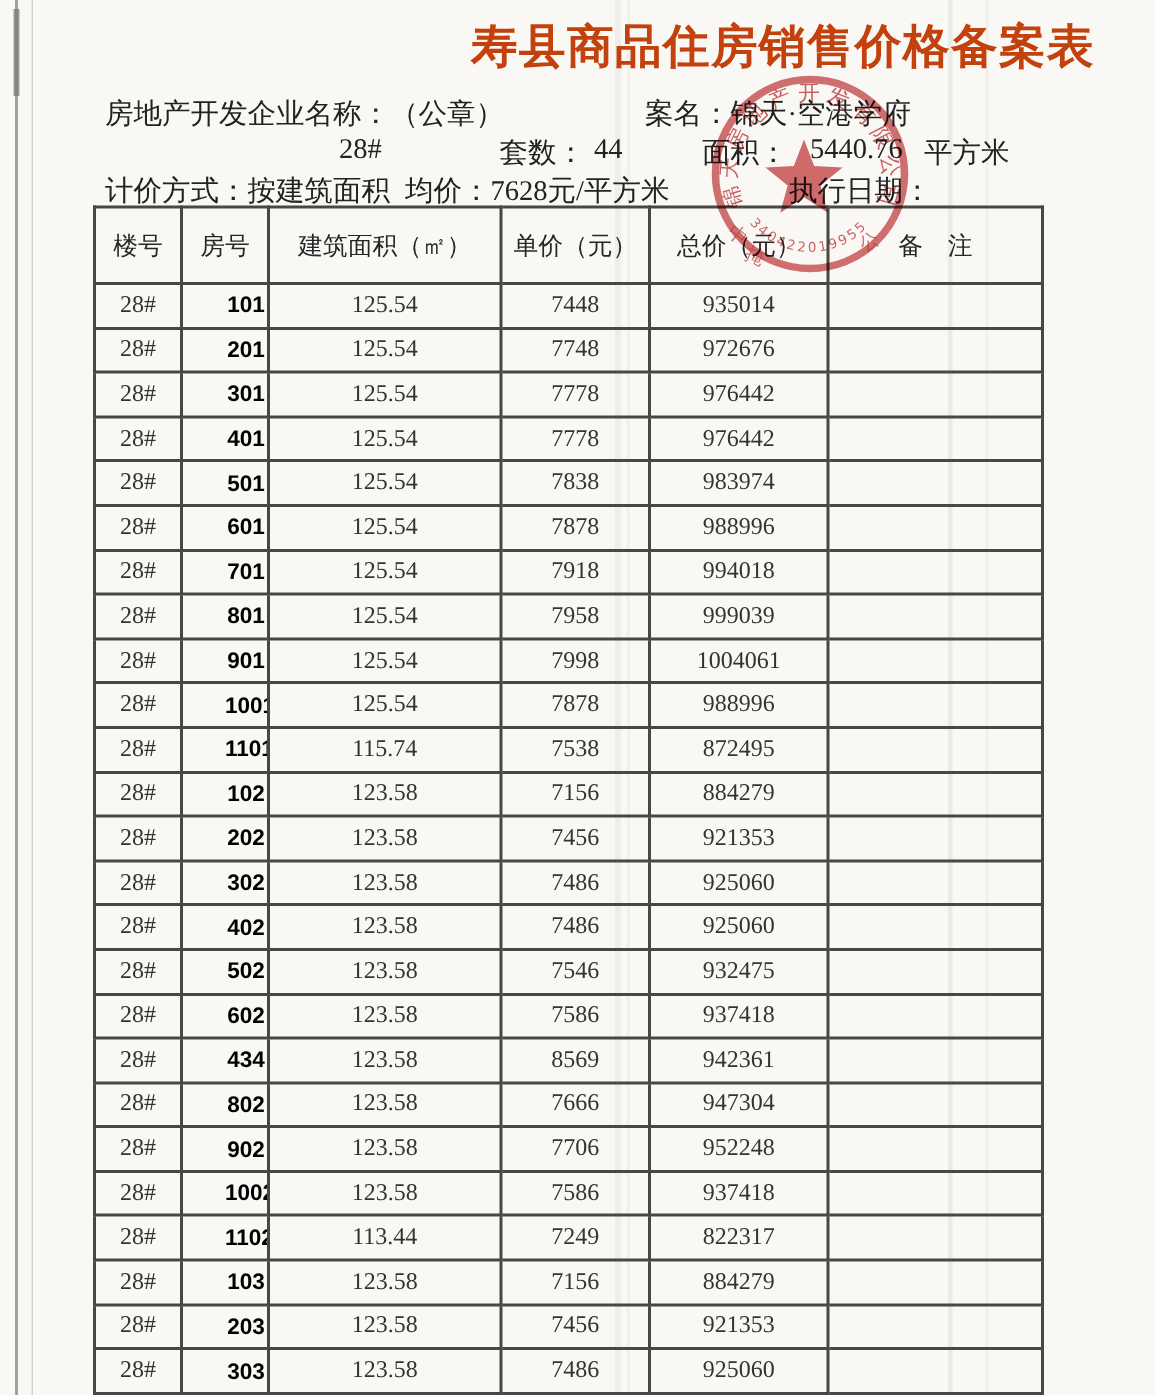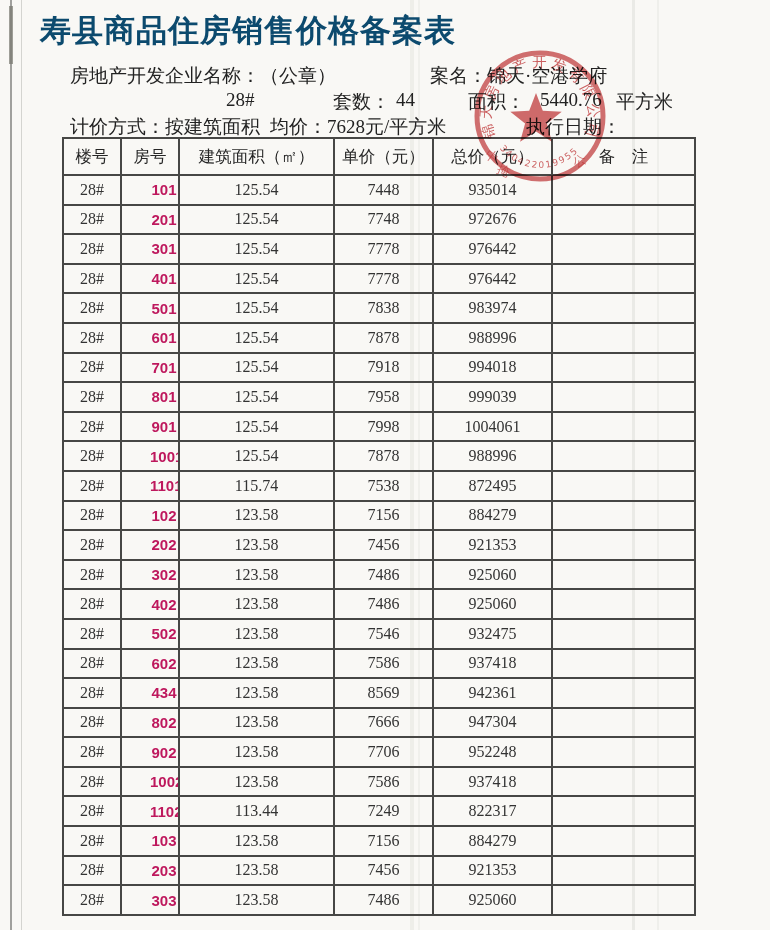--- a/index.html
+++ b/index.html
@@ -15,21 +15,21 @@
   .edge-line-dark   { position:absolute; left:10px; top:0; width:2px; height:930px; background:#90908d; opacity:.85; }
   .edge-line-dark2  { position:absolute; left:9px;  top:6px; width:4px; height:58px; background:#77776f; opacity:.7; }
   .edge-line-light  { position:absolute; left:21px; top:0; width:1px; height:930px; background:#d4d4d0; }
   .fold-line        { position:absolute; left:410px; top:0; width:4px; height:930px; background:#ececE8; opacity:.9; }
   .fold-line2       { position:absolute; left:418px; top:0; width:2px; height:930px; background:#f0f0ec; }
   .streak-a         { position:absolute; left:632px; top:0; width:3px; height:930px; background:#eaeae6; }
   .streak-b         { position:absolute; left:657px; top:0; width:2px; height:930px; background:#efefeb; }
 
   .doc-title {
     position:absolute; left:40px; right:40px; top:10px;
-    text-align:left; font-size:31px; font-weight:bold; color:#0c4a6e;
+    text-align:right; font-size:31px; font-weight:bold; color:#c2410c;
     letter-spacing:1px;
   }
 
   .hdr { position:absolute; font-size:19px; color:#222; white-space:nowrap; }
   .h-l1a { left:70px;  top:63px; }
   .h-l1b { left:430px; top:63px; }
   .h-l2a { left:70px;  top:89px; }
   .h-l2a-v { left:226px; top:89px; }
   .h-l2b { left:333px; top:89px; }
   .h-l2b-v { left:396px; top:89px; }
@@ -42,23 +42,23 @@
 
   table.price-table {
     position:absolute; left:62px; top:137px;
     border-collapse:collapse; table-layout:fixed; width:632px;
     background:transparent;
   }
   .price-table th, .price-table td {
     border:2px solid #474745; text-align:center; vertical-align:middle;
     overflow:hidden; white-space:nowrap;
   }
-  .price-table th { height:37px; font-size:16.5px; font-weight:normal; color:#262626; }
+  .price-table th { height:51px; font-size:16.5px; font-weight:normal; color:#262626; }
   .price-table td { height:29.6px; font-size:16px; color:#333; }
-  .price-table td.col1 { font-family:"Liberation Sans","DejaVu Sans",sans-serif; font-weight:600; font-size:15px; color:#be185d;padding-left:28px; }
+  .price-table td.col1 { font-family:"Liberation Sans","DejaVu Sans",sans-serif; font-weight:600; font-size:15px; color:#000000;padding-left:28px; }
 
   .seal {
     position:absolute; left:460px; top:36px; width:160px; height:160px;
     mix-blend-mode:multiply; pointer-events:none;
   }
 </style>
 </head>
 <body>
 
 <div class="page">

